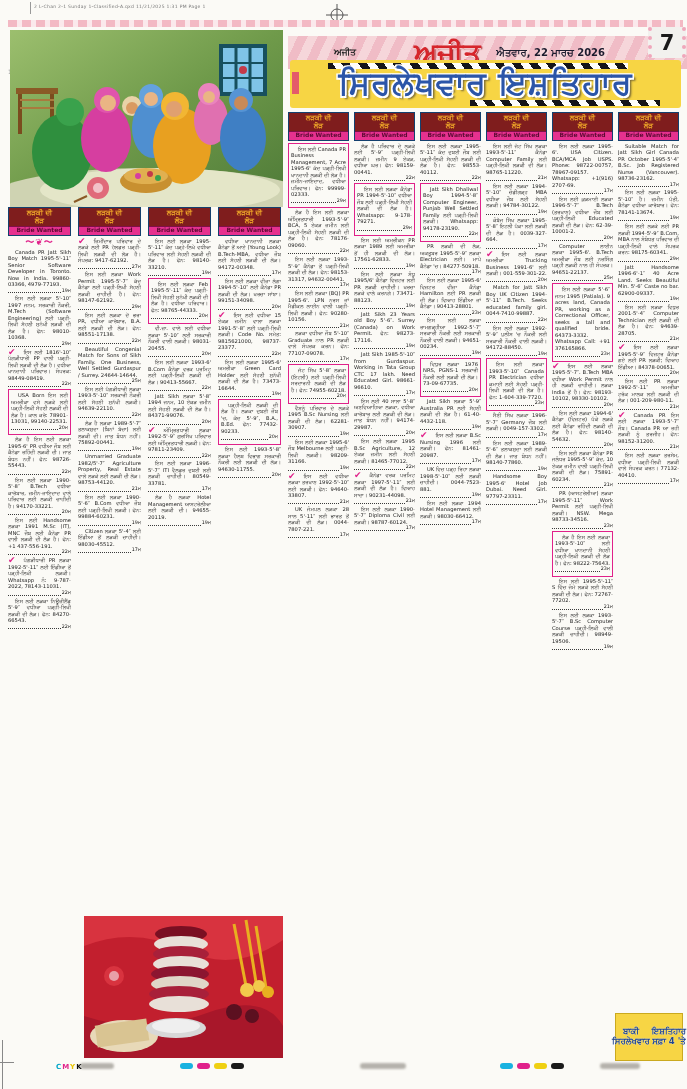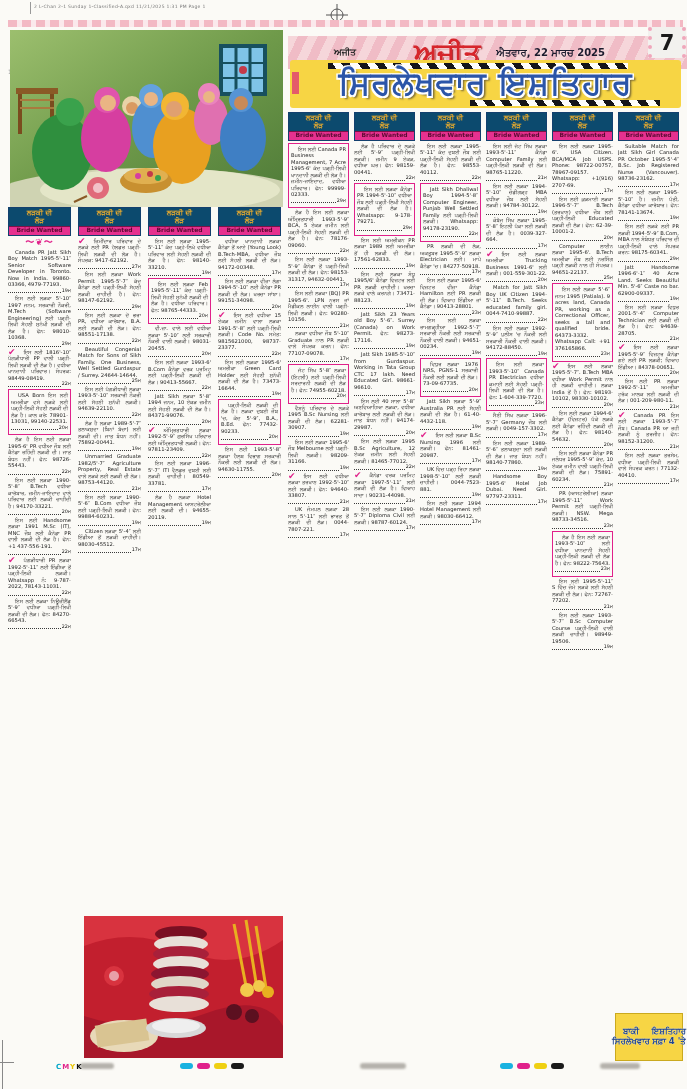--- a/index.html
+++ b/index.html
@@ -35,21 +35,21 @@
   .titletext{position:absolute;left:0;top:4px;width:100%;text-align:center;
     font-size:32px;font-weight:bold;color:#2b55a8;letter-spacing:1px;
     text-shadow:-1.5px -1.5px 0 #fff,1.5px -1.5px 0 #fff,-1.5px 1.5px 0 #fff,1.5px 1.5px 0 #fff,3px 3px 2px rgba(20,20,40,.55);}
   .titlenib{position:absolute;left:2px;top:12px;width:7px;height:22px;background:#e45a6a;}
   
   .painting{position:absolute;left:10px;top:30px;width:273px;height:177px;}
   .photo{position:absolute;left:84px;top:916px;width:199px;height:142px;}
   
   .col{position:absolute;overflow:hidden;}
   .colhead{margin-bottom:2px;border:1px solid #13406e;}
-  .ch-pa{background:#0c4a6e;color:#f8b229;font-weight:bold;font-size:7px;text-align:center;
+  .ch-pa{background:#7f1d1d;color:#f8b229;font-weight:bold;font-size:7px;text-align:center;
     padding:1px 12px;line-height:1.15;}
   .ch-en{background:#e6318f;color:#5c0a33;font-weight:bold;font-size:6px;text-align:center;
     padding:0 0 1px;line-height:1.1;border-top:1px solid #7e1046;}
   .ad{font-size:5.2px;line-height:1.25;color:#1b1b1b;text-align:justify;word-break:break-word;}
   .ad .txt{display:block;text-indent:7px;}
   .ad.boxed{border:1.6px solid #e0218a;padding:2px;margin:2px 0 1px;}
   .chk{float:left;color:#e0218a;font-size:9px;line-height:6px;margin-right:1px;font-weight:bold;}
   .sep{display:flex;align-items:flex-end;margin:1px 0 2px;}
   .sep .dots{flex:1;border-bottom:1.3px dotted #3a3a3a;height:3px;margin-right:1px;}
   .sep .ref{font-size:4.8px;color:#111;line-height:1;}
@@ -84,21 +84,21 @@
   </div>
   <div class="corner-v"></div>
   <div class="corner-h"></div>
   <div class="tick">1</div>
 
   <div class="pinkstrip"></div>
 
   <div class="masthead">
     <span class="mh-small">ਅਜੀਤ</span>
     <span class="mh-logo">ਅਜੀਤ</span>
-    <span class="mh-date">ਐਤਵਾਰ, 22 ਮਾਰਚ 2025</span>
+    <span class="mh-date">ਐਤਵਾਰ, 22 ਮਾਰਚ 2026</span>
   </div>
   <div class="pagenum">7</div>
 
   <div class="titlebox">
     <div class="hz hz1"></div>
     <div class="hz hz2"></div>
     <div class="titlenib"></div>
     <div class="titletext">ਸਿਰਲੇਖਵਾਰ ਇਸ਼ਤਿਹਾਰ</div>
   </div>
 

